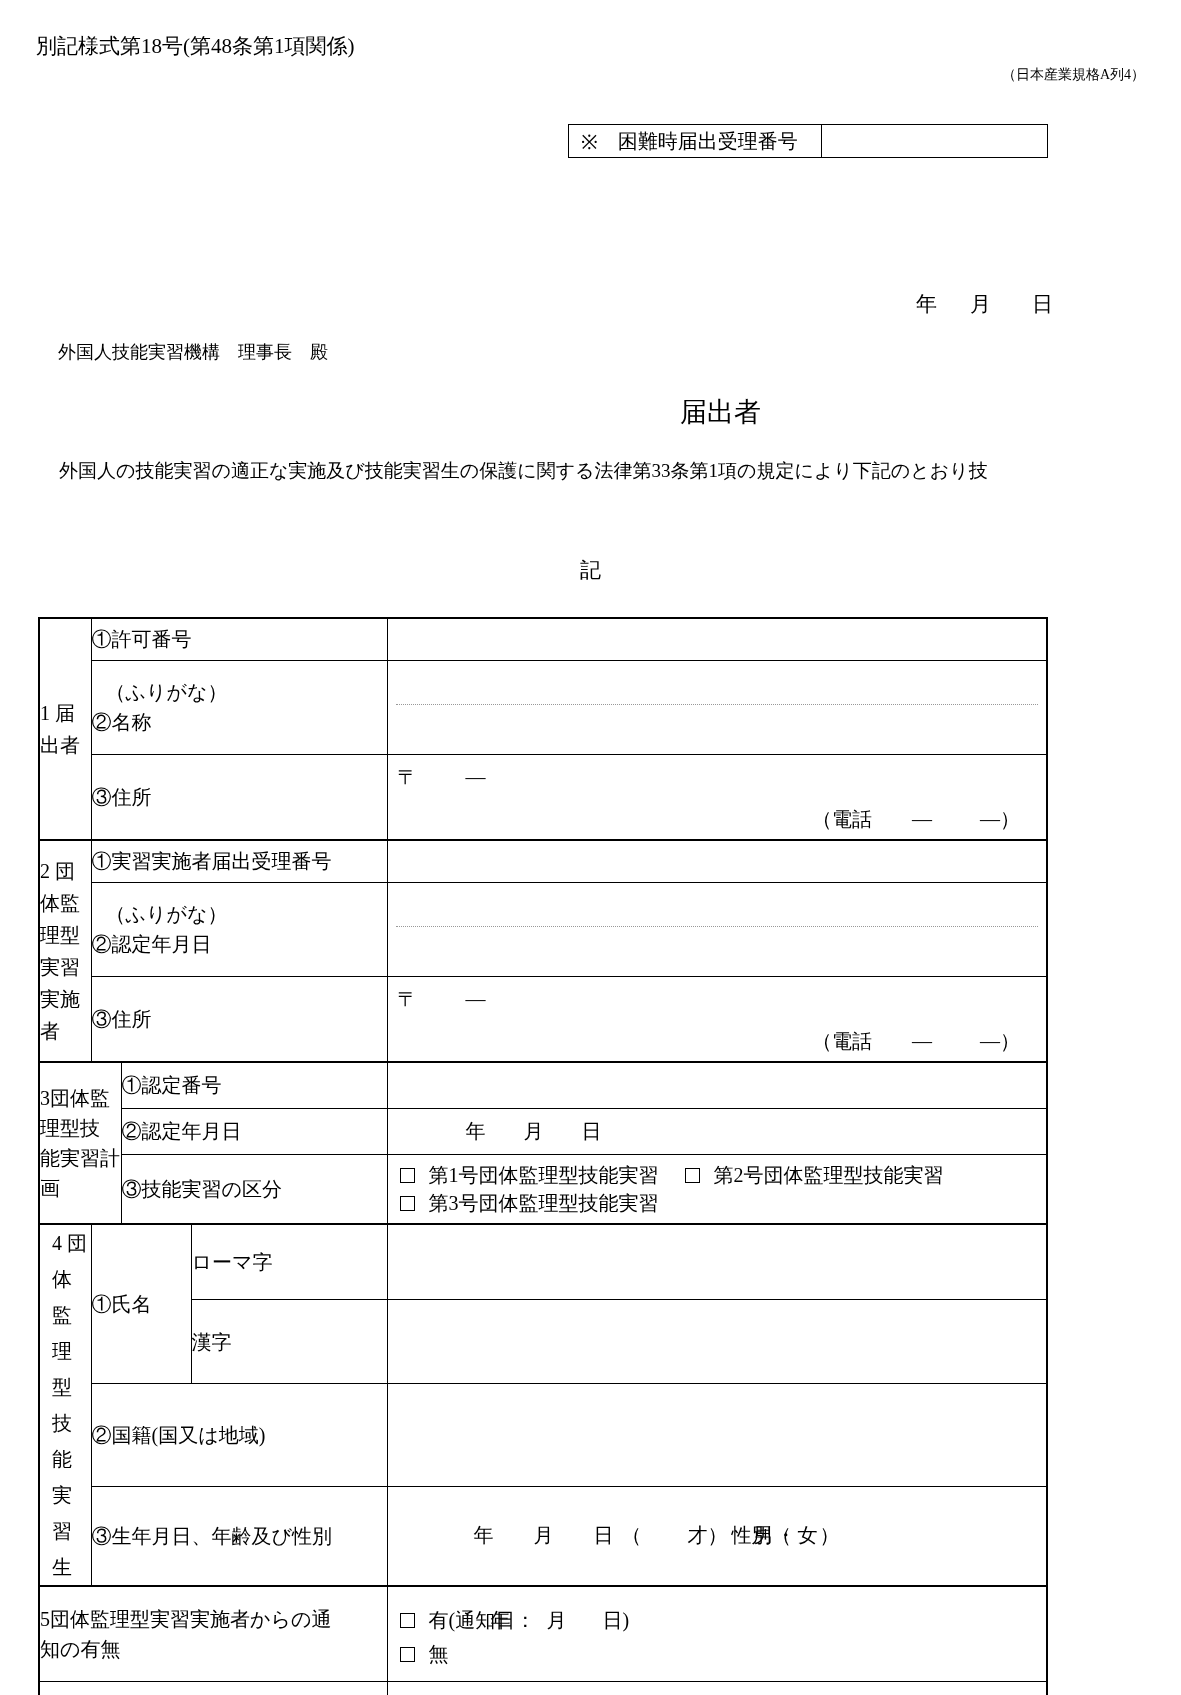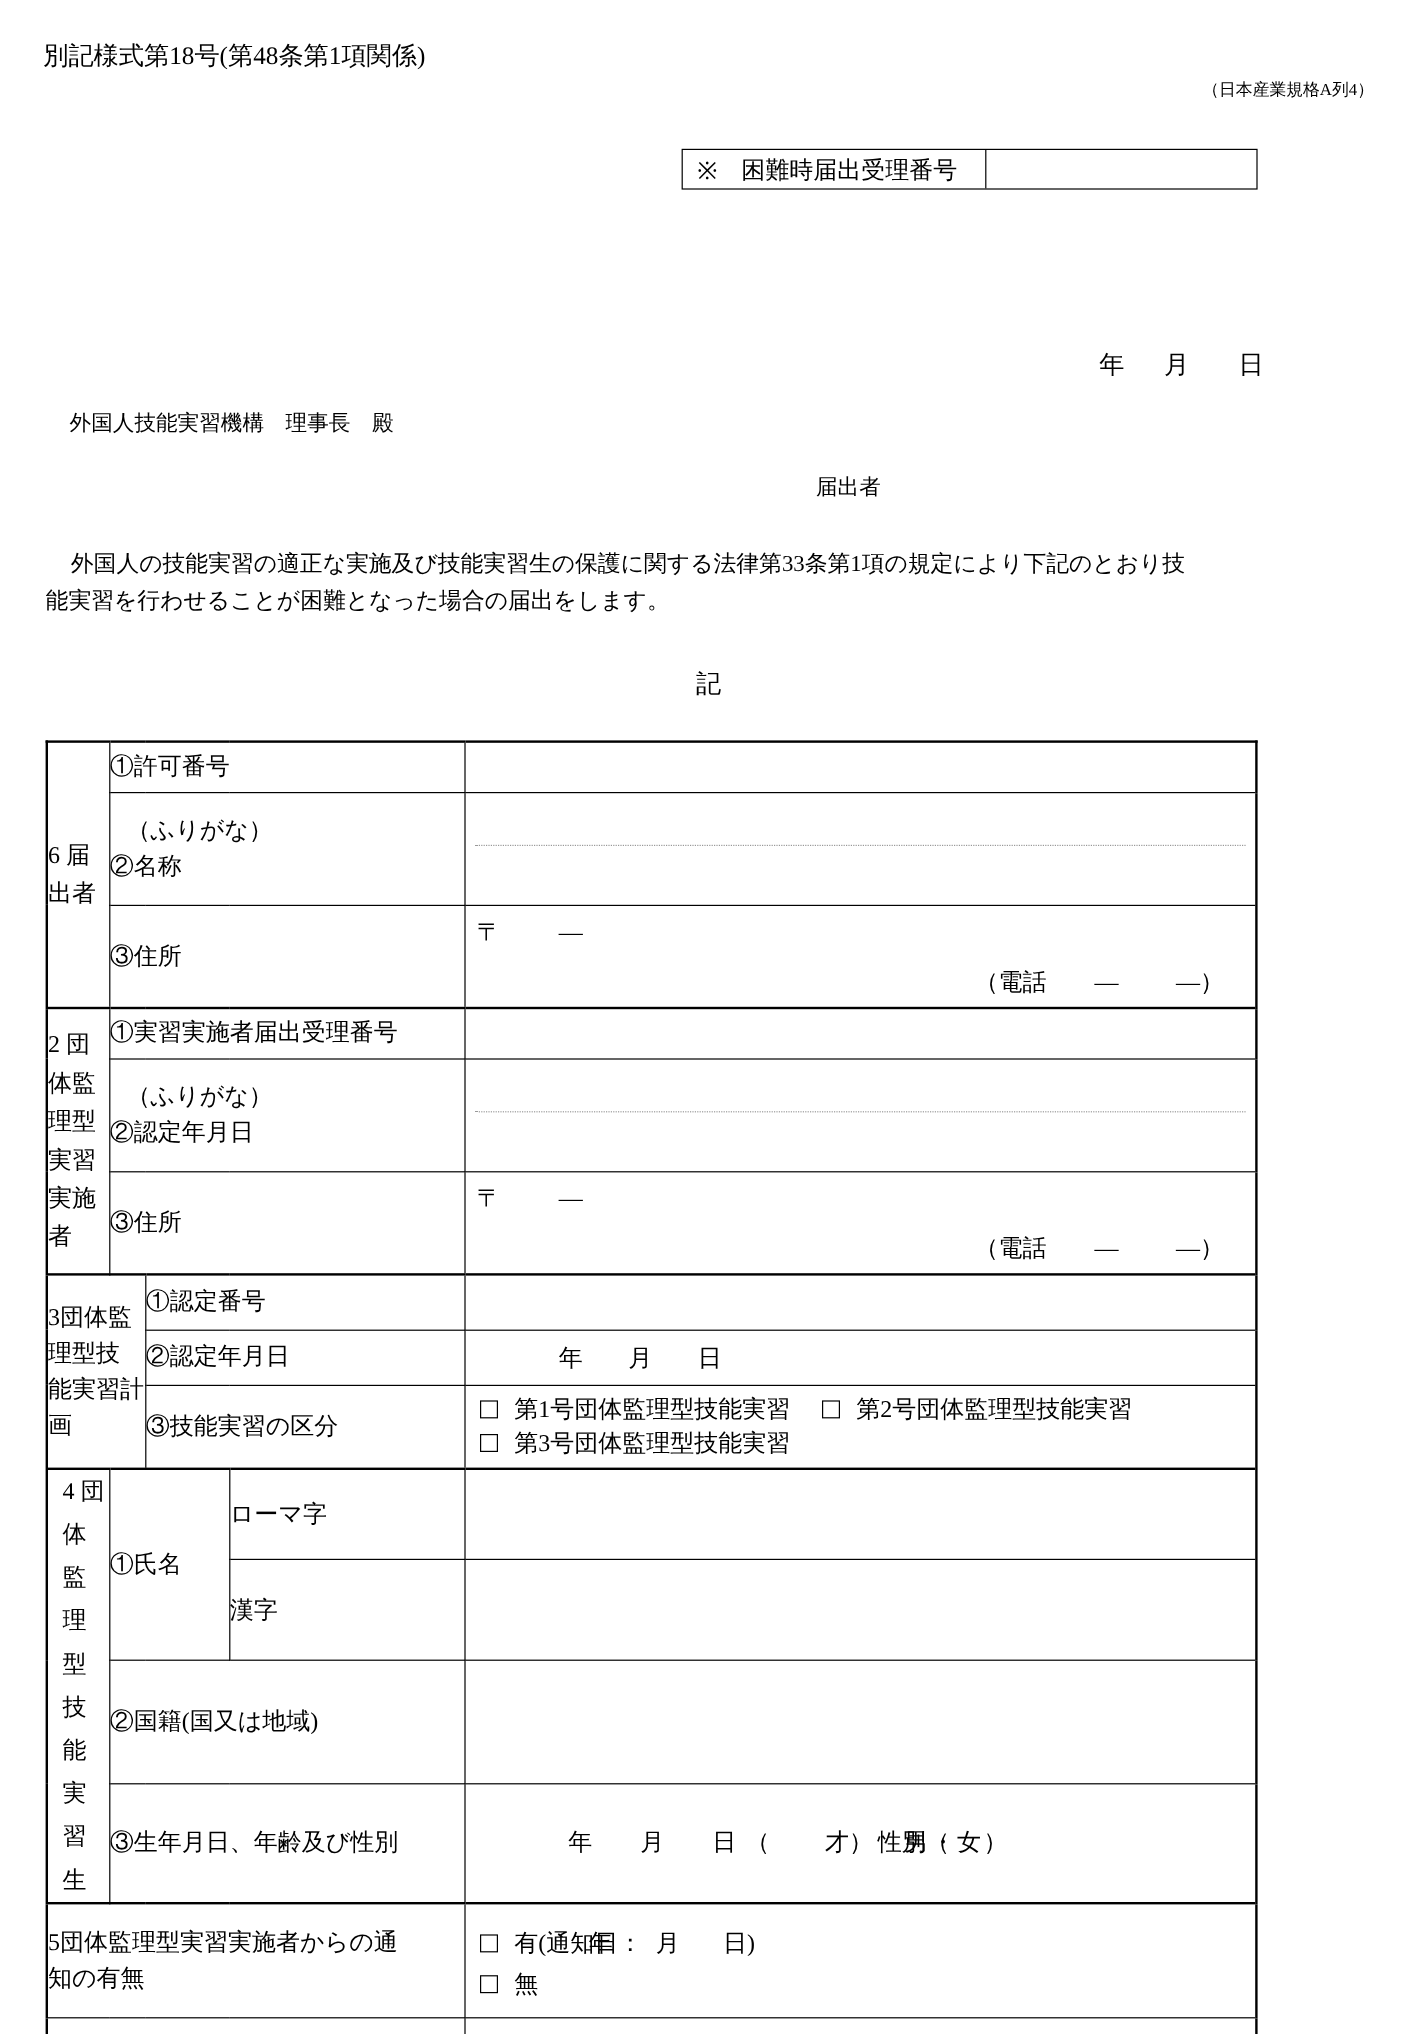--- a/index.html
+++ b/index.html
@@ -97,21 +97,21 @@
     position: absolute;
     left: 58px;
     top: 340px;
     font-size: 18px;
     white-space: nowrap;
   }
   .submitter {
     position: absolute;
     left: 680px;
     top: 394px;
-    font-size: 18px;
+    font-size: 27px;
     white-space: nowrap;
   }
 
   
   .body-para {
     position: absolute;
     left: 38px;
     top: 455px;
     width: 1020px;
     font-size: 19px;
@@ -269,38 +269,37 @@
 
   <div class="date-line">
     <span class="s1">年</span><span class="s2">月</span><span>日</span>
   </div>
 
   <div class="addressee">外国人技能実習機構　理事長　殿</div>
   <div class="submitter">届出者</div>
 
   <div class="body-para">
     <span class="l1">外国人の技能実習の適正な実施及び技能実習生の保護に関する法律第33条第1項の規定により下記のとおり技</span>
-    <span class="l2">能実習を行わせることが困難となった場合の届出をします。</span>
   </div>
 
   <div class="ki-mark">記</div>
 
   <table class="mainform">
     <colgroup>
       <col style="width:52px">
       <col style="width:30px">
       <col style="width:70px">
       <col style="width:196px">
       <col style="width:660px">
     </colgroup>
 
     <tbody>
         <tr>
       <td class="sidehead tb-thick-top tb-thick-left" rowspan="3">
-        <span>6 届出者</span>
+        <span>1 届出者</span>
       </td>
       <td class="rowhead tb-thick-top" colspan="3" style="height:42px">①許可番号</td>
       <td class="field tb-thick-top tb-thick-right"></td>
     </tr>
     <tr>
       <td class="furi" colspan="3" style="height:94px">
         <span class="fl1">（ふりがな）</span>
         <span class="fl2">②名称</span>
       </td>
       <td class="field tb-thick-right">

